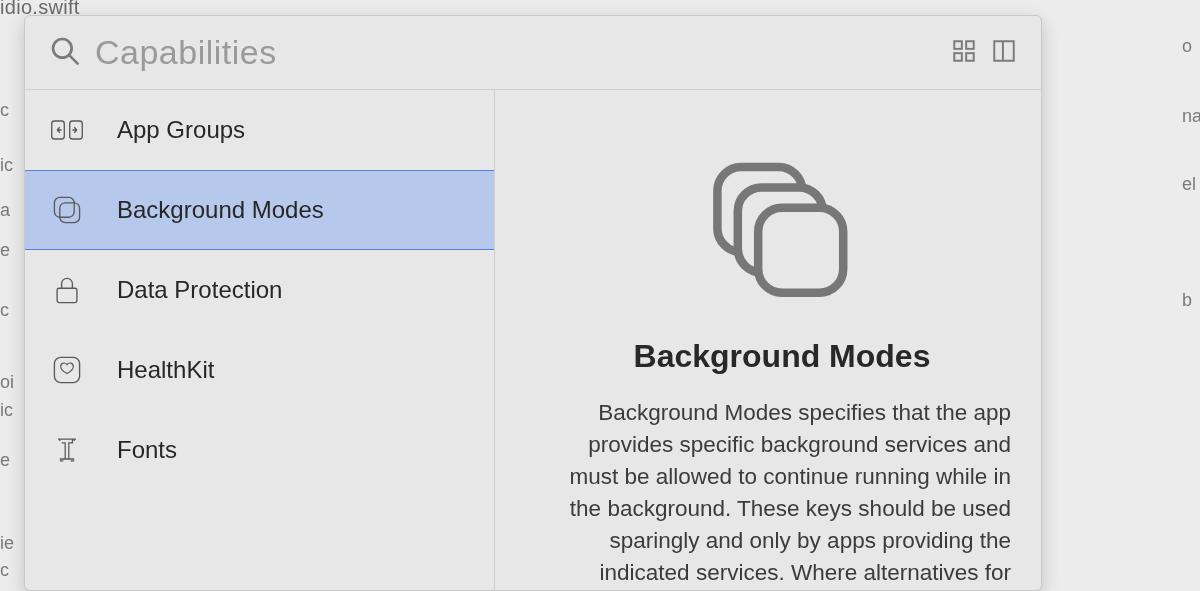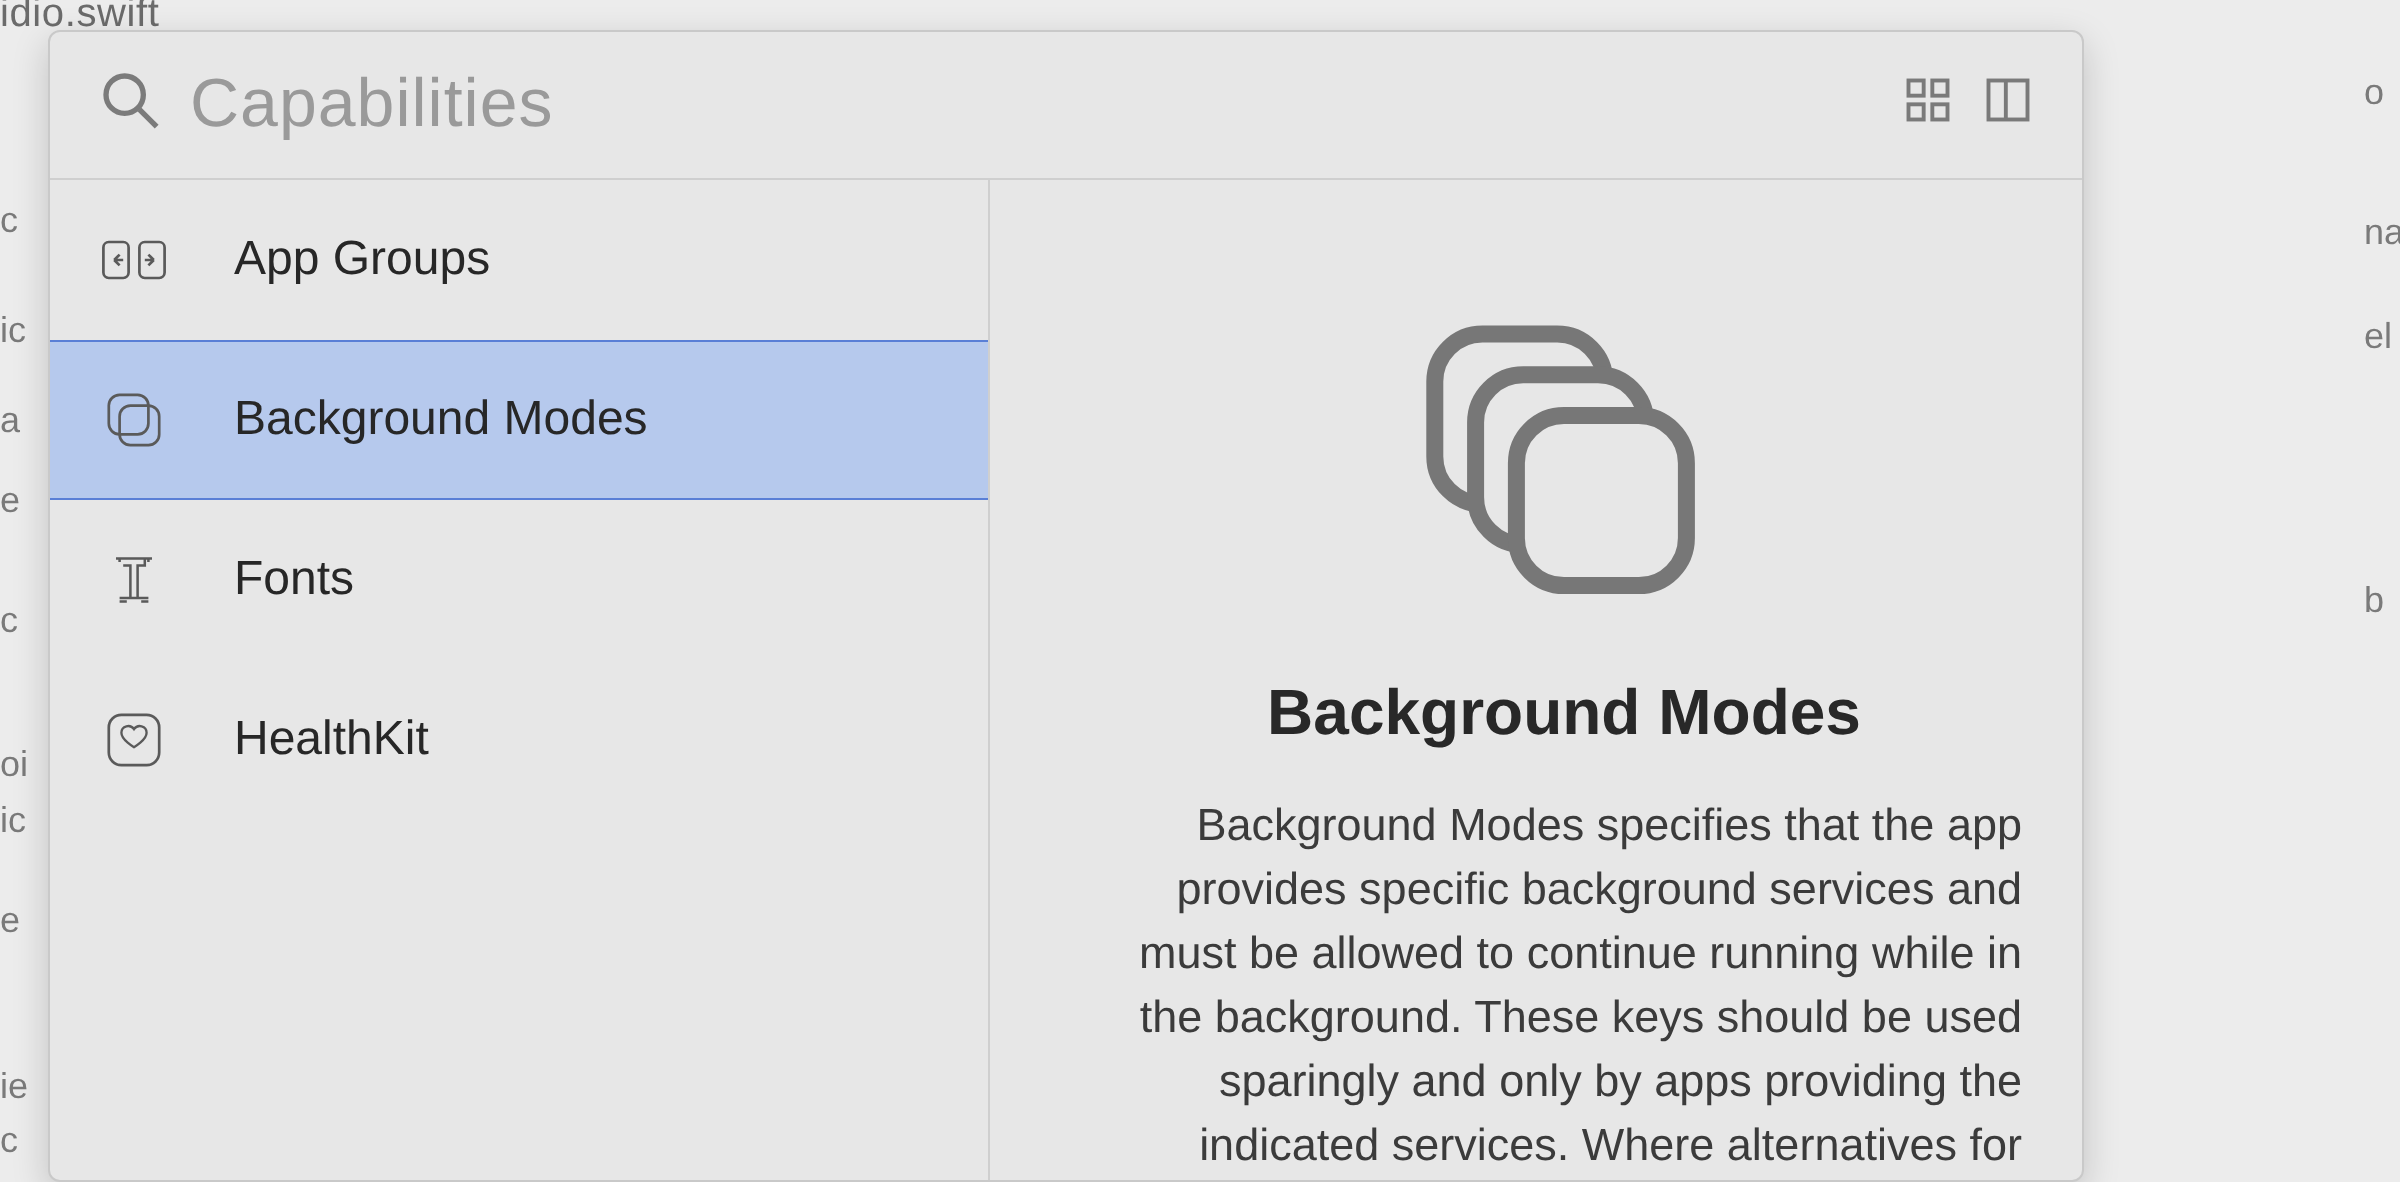--- a/index.html
+++ b/index.html
@@ -52,21 +52,21 @@
   .detail p { font-size: 22.5px; line-height: 1.42; color: #3b3b3b; max-width: 660px; text-align: right; }
 </style>
 </head>
 <body>
 
 <div class="backdrop">
   <span class="filetab">idio.swift</span>
   <div class="right-fragments">
     <span style="top:36px">o</span>
     <span style="top:106px">na</span>
-    <span style="top:158px">el</span>
+    <span style="top:174px">el</span>
     <span style="top:290px">b</span>
   </div>
   <div class="left-fragments">
     <span style="top:100px">c</span>
     <span style="top:155px">ic</span>
     <span style="top:200px">a</span>
     <span style="top:240px">e</span>
     <span style="top:300px">c</span>
     <span style="top:372px">oi</span>
     <span style="top:400px">ic</span>
@@ -125,38 +125,47 @@
       <div class="cap-item selected">
         <span class="icon-slot">
           <svg viewBox="0 0 40 40">
               <rect x="6" y="6" width="22" height="22" rx="6"></rect>
               <rect x="12" y="12" width="22" height="22" rx="6"></rect>
             </svg>
         </span>
         <span class="label">Background Modes</span>
       </div>
 
-
       <div class="cap-item">
         <span class="icon-slot">
           <svg viewBox="0 0 40 40">
-              <path d="M10 8 h20 M12 8 v2 M28 8 v2 M14 8 h12 v4 h-4 v18 h4 M14 12 h4 v18 h-4 M12 30 h16 M12 32 h4 M24 32 h4" stroke-width="1.4"></path>
+              <rect x="9" y="18" width="22" height="16" rx="2"></rect>
+              <path d="M14 18 v-5 a6 6 0 0 1 12 0 v5"></path>
             </svg>
         </span>
-        <span class="label">Fonts</span>
+        <span class="label">Data Protection</span>
       </div>
 
       <div class="cap-item">
         <span class="icon-slot">
           <svg viewBox="0 0 40 40">
               <rect x="6" y="6" width="28" height="28" rx="7"></rect>
               <path d="M20 14 c-2 -3 -7 -2 -7 2 c0 4 7 8 7 8 s7 -4 7 -8 c0 -4 -5 -5 -7 -2 z" stroke-width="1.3"></path>
             </svg>
         </span>
         <span class="label">HealthKit</span>
+      </div>
+
+      <div class="cap-item">
+        <span class="icon-slot">
+          <svg viewBox="0 0 40 40">
+              <path d="M10 8 h20 M12 8 v2 M28 8 v2 M14 8 h12 v4 h-4 v18 h4 M14 12 h4 v18 h-4 M12 30 h16 M12 32 h4 M24 32 h4" stroke-width="1.4"></path>
+            </svg>
+        </span>
+        <span class="label">Fonts</span>
       </div>
 
 
     </div>
 
     <div class="detail">
       <div class="hero-icon">
         <svg viewBox="0 0 100 100">
           <rect x="12" y="10" width="50" height="50" rx="14"></rect>
           <rect x="24" y="22" width="50" height="50" rx="14" fill="#e7e7e7"></rect>

